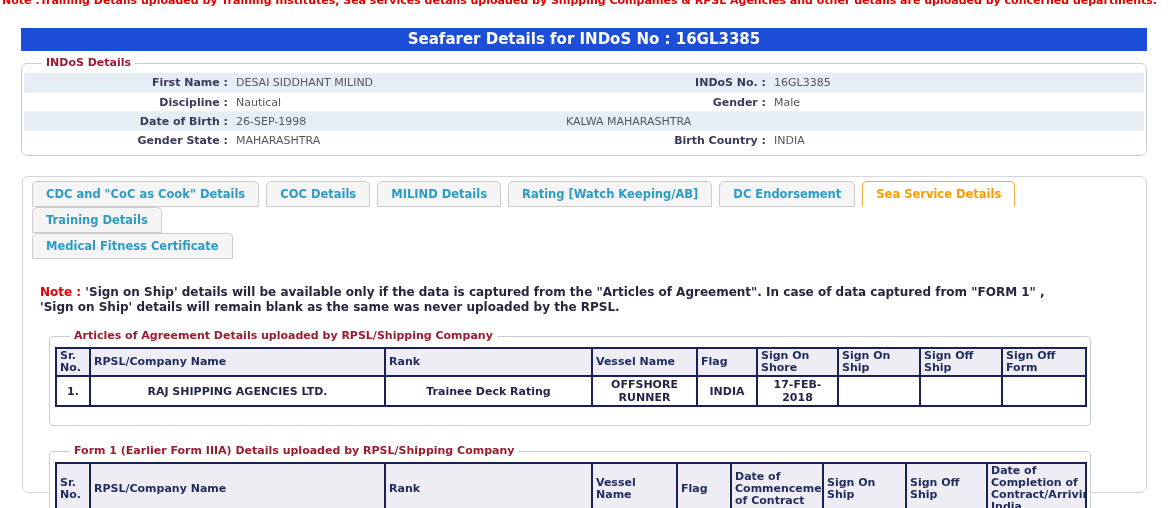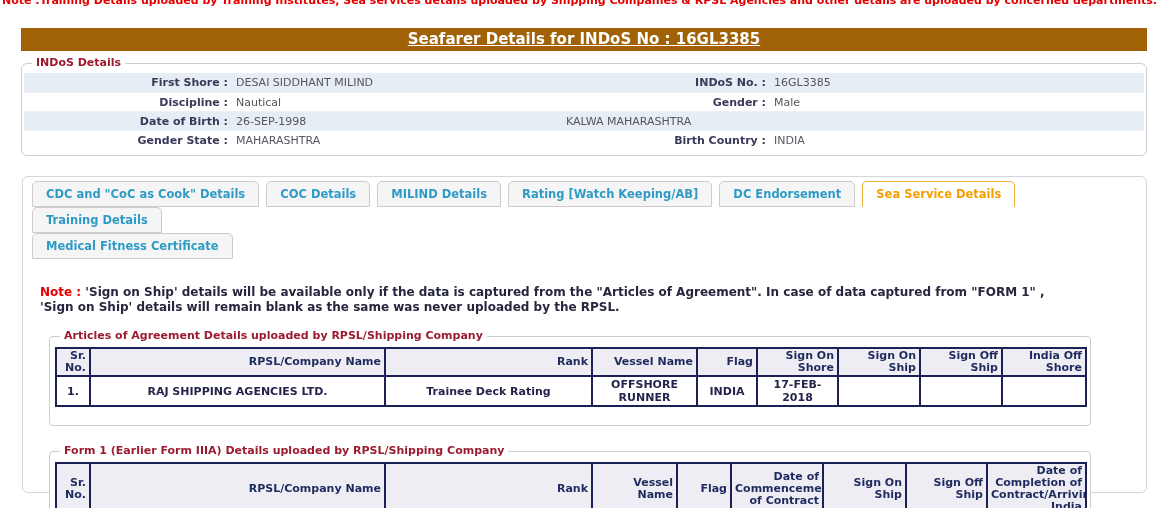--- a/index.html
+++ b/index.html
@@ -4,26 +4,26 @@
 <style>
   * { box-sizing: border-box; margin: 0; padding: 0; }
   html,body { width:1168px; height:508px; overflow:hidden; background:#fff;
     font-family:"DejaVu Sans","Liberation Sans",sans-serif; }
 
   
   .top-note { margin-top:-6px; padding-left:2px; font-size:11px; font-weight:bold;
     color:#e40000; white-space:nowrap; letter-spacing:0; }
 
   
-  .title-bar { margin:21px 21px 4px 21px; height:23px; background:#a16207;
-    color:#fff; font-size:15px; font-weight:bold; text-align:center; line-height:23px;text-decoration:underline; }
+  .title-bar { margin:21px 21px 4px 21px; height:23px; background:#1d4ed8;
+    color:#fff; font-size:15px; font-weight:bold; text-align:center; line-height:23px; }
 
   
   .fbox { position:relative; border:1px solid #c9ced6; border-radius:6px; background:#fff; }
-  .fbox > .legend { position:absolute; top:-8px; left:10px; background:#fff; padding:0 4px;
+  .fbox > .legend { position:absolute; top:-8px; left:20px; background:#fff; padding:0 4px;
     font-size:11px; font-weight:bold; color:#9b1b30; line-height:14px; }
 
   
   .indos { margin:12px 21px 0 21px; padding:9px 2px 6px 2px; }
   .indos-row { display:flex; height:19px; line-height:19px; font-size:11px; }
   .indos-row.alt { background:#e7edf4; }
   .indos-row + .indos-row { border-top:1px solid #eef0f3; }
   .lbl { font-weight:bold; color:#39395a; text-align:right; padding-right:4px; }
   .val { color:#55555f; padding-left:4px; }
   .lbl.l { width:208px; } .val.l { width:330px; }
@@ -46,38 +46,38 @@
   .content-note .note-label { color:#e40000; }
 
   
   .tbl-box { margin:21px 0 0 17px; width:1042px; padding:10px 7px 18px 5px; border-radius:4px; }
   .tbl-box .legend { color:#9b1b30; }
 
   table.grid { width:100%; border-collapse:collapse; table-layout:fixed;
     border:2px solid #1b2155; }
   table.grid th, table.grid td { border:2px solid #1b2155; font-size:11px; padding:1px 3px;
     overflow:hidden; }
-  table.grid th { background:#ededf3; color:#1f2a5e; font-weight:bold; text-align:right;
+  table.grid th { background:#ededf3; color:#1f2a5e; font-weight:bold; text-align:left;
     height:26px; line-height:12px; vertical-align:middle; }
   table.grid td { color:#25254b; font-weight:bold; height:20px; vertical-align:middle; }
   td.c { text-align:center; } td.l { text-align:center; padding-left:6px; }
   .tall th { height:50px; }
   td.empty-msg { text-align:center; color:#e60000; font-size:11.5px; height:17px; }
 </style>
 </head>
 <body>
 
 <div class="top-note">Note :Training Details uploaded by Training Institutes, Sea services details uploaded by Shipping Companies &amp; RPSL Agencies and other details are uploaded by concerned departments.</div>
 
 <div class="title-bar">Seafarer Details for INDoS No : 16GL3385</div>
 
 <div class="fbox indos">
   <span class="legend">INDoS Details</span>
   <div class="indos-row alt">
-    <span class="lbl l">First Shore :</span>
+    <span class="lbl l">First Name :</span>
     <span class="val l">DESAI SIDDHANT MILIND</span>
     <span class="lbl r">INDoS No. :</span>
     <span class="val r">16GL3385</span>
   </div>
   <div class="indos-row">
     <span class="lbl l">Discipline :</span>
     <span class="val l">Nautical</span>
     <span class="lbl r">Gender :</span>
     <span class="val r">Male</span>
   </div>
@@ -124,21 +124,21 @@
       <thead>
         <tr>
           <th>Sr. No.</th>
           <th>RPSL/Company Name</th>
           <th>Rank</th>
           <th>Vessel Name</th>
           <th>Flag</th>
           <th>Sign On Shore</th>
           <th>Sign On Ship</th>
           <th>Sign Off Ship</th>
-          <th>India Off Shore</th>
+          <th>Sign Off Form</th>
         </tr>
       </thead>
       <tbody>
         <tr>
           <td class="c">1.</td>
           <td class="l">RAJ SHIPPING AGENCIES LTD.</td>
           <td class="l">Trainee Deck Rating</td>
           <td class="c">OFFSHORE RUNNER</td>
           <td class="c">INDIA</td>
           <td class="c">17-FEB-2018</td>

